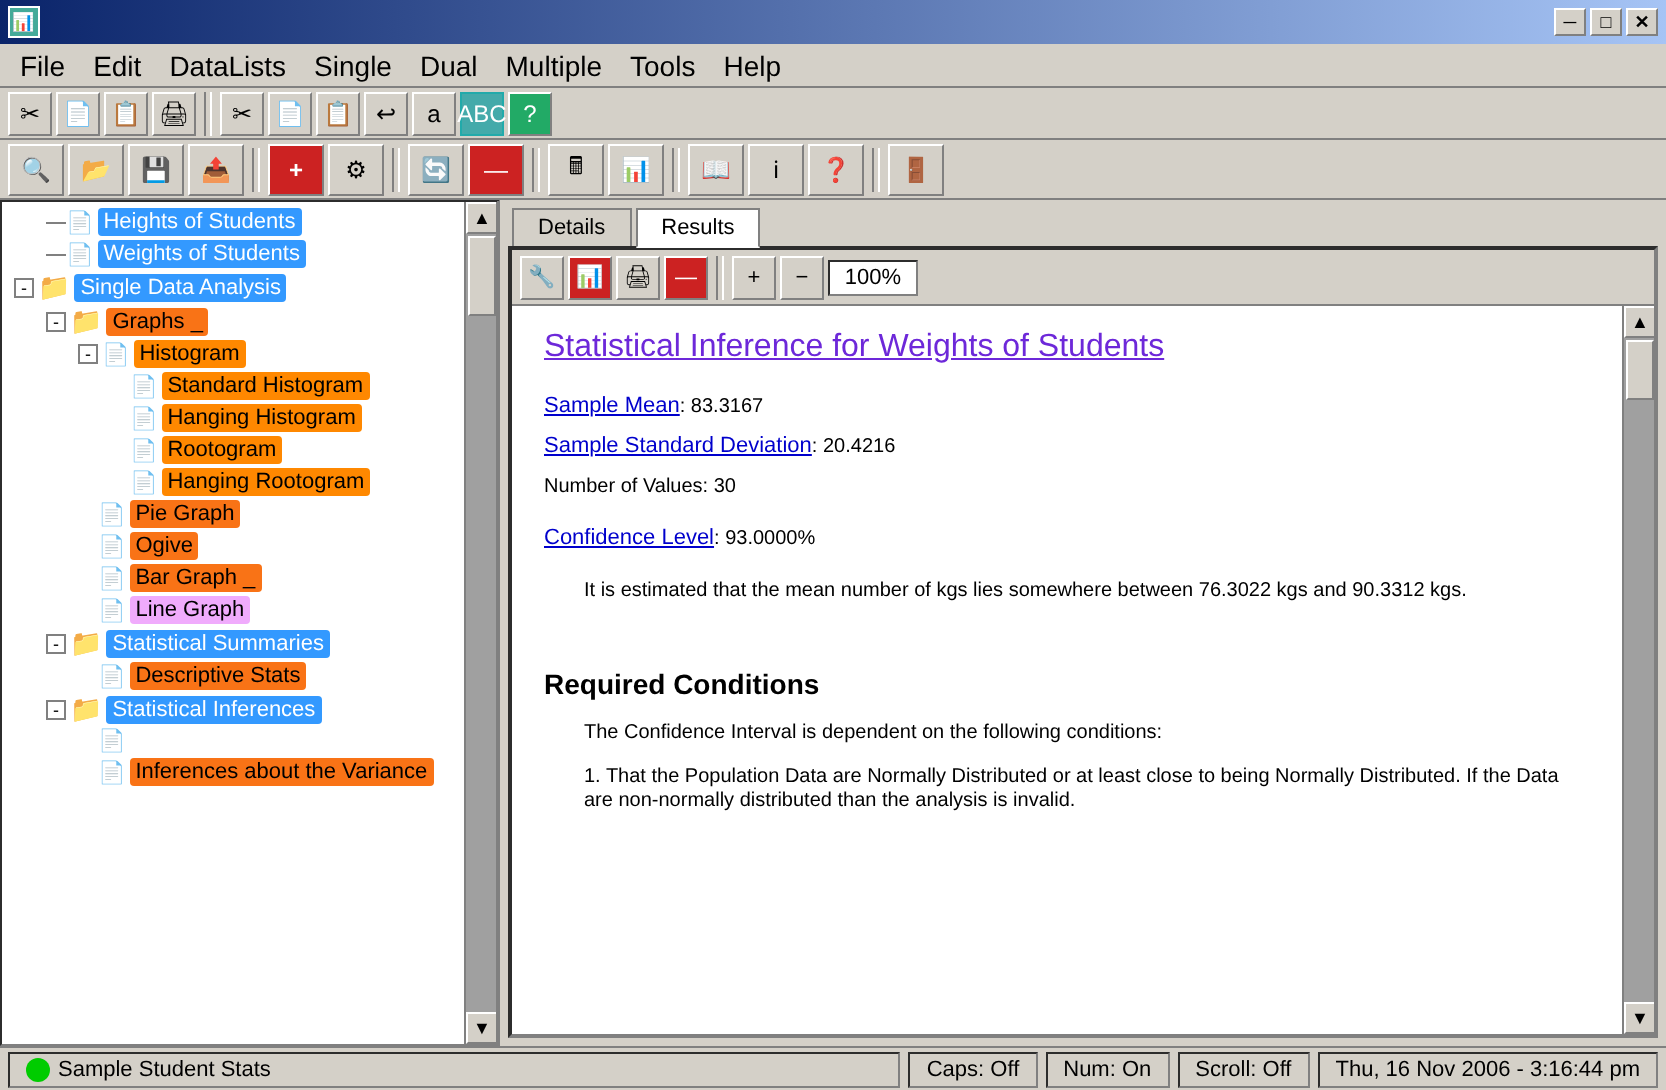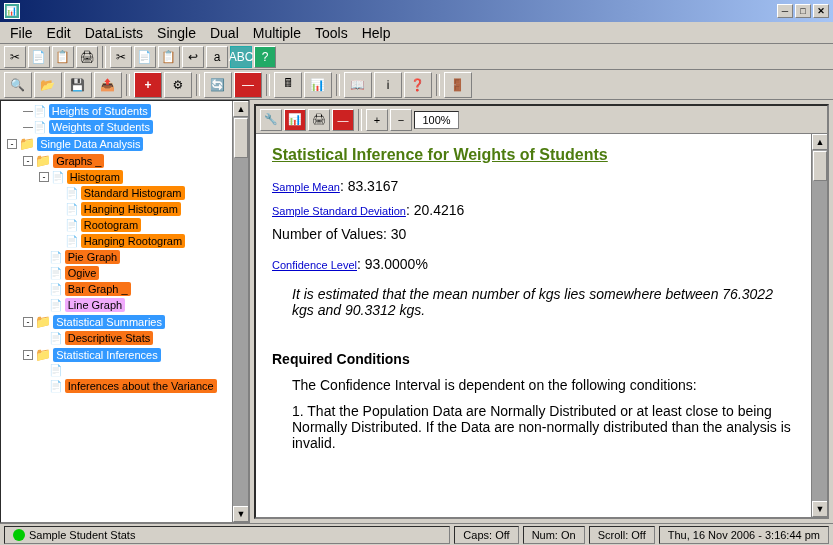--- a/index.html
+++ b/index.html
@@ -196,32 +196,32 @@
       overflow: hidden;
       padding: 12px 16px;
       display: flex;
       flex-direction: column;
       gap: 6px;
       position: relative;
     }
 
     .result-title {
       font-size: 16px;
-      font-weight: bold;
+      font-weight: normal;
       text-decoration: underline;
-      color: #4d7c0f;
+      color: #6d28d9;
       margin-bottom: 8px;
     }
     .result-link {
       color: #0000cc;
       text-decoration: underline;
       cursor: pointer;
       font-size: 11px;
     }
-    .result-text { font-size: 14px; color: black; }
+    .result-text { font-size: 10px; color: black; }
     .result-section-title {
       font-size: 14px;
       font-weight: bold;
       color: black;
       margin-top: 19px;
     }
     .result-indent { padding-left: 20px; font-size: 11px; }
 
     
     .status-bar {
@@ -446,20 +446,24 @@
       <div class="scroll-btn">▲</div>
       <div class="scroll-track">
         <div class="scroll-thumb"></div>
       </div>
       <div class="scroll-btn">▼</div>
     </div>
   </div>
 
   <div class="right-panel">
 
+    <div class="tab-strip">
+      <div class="tab">Details</div>
+      <div class="tab active">Results</div>
+    </div>
 
     <div class="content-box">
 
       <div class="inner-toolbar">
         <div class="inner-tb-btn">🔧</div>
         <div class="inner-tb-btn" style="background:#cc2222;color:white;">📊</div>
         <div class="inner-tb-btn">🖨</div>
         <div class="inner-tb-btn" style="background:#cc2222;color:white;">—</div>
         <div class="tb-sep"></div>
         <div class="inner-tb-btn">+</div>
@@ -480,21 +484,21 @@
           </div>
           <div style="margin-bottom:8px;">
             <span class="result-text">Number of Values: 30</span>
           </div>
 
 
           <div style="margin-bottom:8px;">
             <span class="result-link">Confidence Level</span><span class="result-text">: 93.0000%</span>
           </div>
 
-          <div class="result-indent" style="margin-bottom:8px;font-style:italic;">
+          <div class="result-indent" style="margin-bottom:8px;">
             <span class="result-text">It is estimated that the mean number of kgs lies somewhere between 76.3022 kgs and 90.3312 kgs.</span>
           </div>
 
           <div class="result-section-title">Required Conditions</div>
 
           <div class="result-indent" style="margin-top:4px;margin-bottom:4px;">
             <span class="result-text">The Confidence Interval is dependent on the following conditions:</span>
           </div>
 
           <div class="result-indent" style="margin-bottom:6px;">

